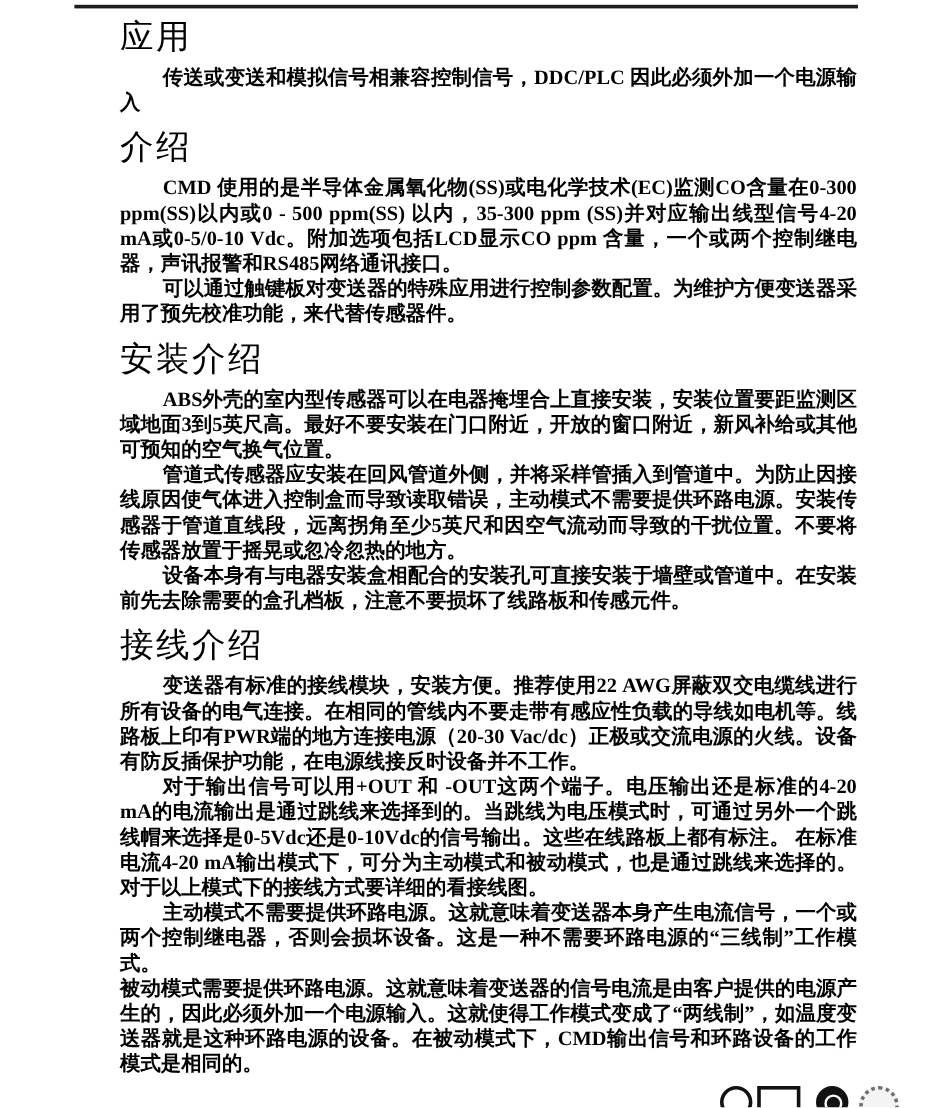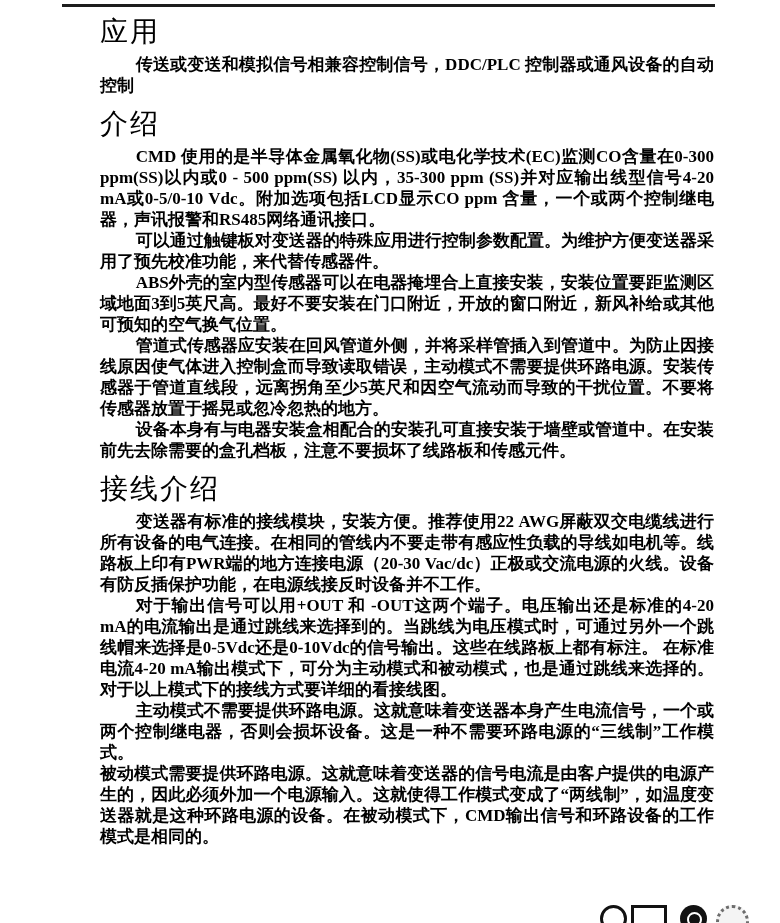--- a/index.html
+++ b/index.html
@@ -88,24 +88,25 @@
 </style>
 </head>
 <body>
 
 <div class="page">
   <div class="top-rule"></div>
 
   <div class="content">
 
   <h1 class="heading">应用</h1>
-      <p class="para indent">传送或变送和模拟信号相兼容控制信号，DDC/PLC 控制器或通风设备的自动控制</p>
+      <p class="para indent">传送或变送和模拟信号相兼容控制信号，DDC/PLC 因此必须外加一个电源输入</p>
       <h1 class="heading">介绍</h1>
       <p class="para indent">CMD 使用的是半导体金属氧化物(SS)或电化学技术(EC)监测CO含量在0-300 ppm(SS)以内或0 - 500 ppm(SS) 以内，35-300 ppm (SS)并对应输出线型信号4-20 mA或0-5/0-10 Vdc。附加选项包括LCD显示CO ppm 含量，一个或两个控制继电器，声讯报警和RS485网络通讯接口。</p>
       <p class="para indent">可以通过触键板对变送器的特殊应用进行控制参数配置。为维护方便变送器采用了预先校准功能，来代替传感器件。</p>
+      <h1 class="heading">安装介绍</h1>
       <p class="para indent">ABS外壳的室内型传感器可以在电器掩埋合上直接安装，安装位置要距监测区域地面3到5英尺高。最好不要安装在门口附近，开放的窗口附近，新风补给或其他可预知的空气换气位置。</p>
       <p class="para indent">管道式传感器应安装在回风管道外侧，并将采样管插入到管道中。为防止因接线原因使气体进入控制盒而导致读取错误，主动模式不需要提供环路电源。安装传感器于管道直线段，远离拐角至少5英尺和因空气流动而导致的干扰位置。不要将传感器放置于摇晃或忽冷忽热的地方。</p>
       <p class="para indent">设备本身有与电器安装盒相配合的安装孔可直接安装于墙壁或管道中。在安装前先去除需要的盒孔档板，注意不要损坏了线路板和传感元件。</p>
       <h1 class="heading">接线介绍</h1>
       <p class="para indent">变送器有标准的接线模块，安装方便。推荐使用22 AWG屏蔽双交电缆线进行所有设备的电气连接。在相同的管线内不要走带有感应性负载的导线如电机等。线路板上印有PWR端的地方连接电源（20-30 Vac/dc）正极或交流电源的火线。设备有防反插保护功能，在电源线接反时设备并不工作。</p>
       <p class="para indent">对于输出信号可以用+OUT 和 -OUT这两个端子。电压输出还是标准的4-20 mA的电流输出是通过跳线来选择到的。当跳线为电压模式时，可通过另外一个跳线帽来选择是0-5Vdc还是0-10Vdc的信号输出。这些在线路板上都有标注。 在标准电流4-20 mA输出模式下，可分为主动模式和被动模式，也是通过跳线来选择的。对于以上模式下的接线方式要详细的看接线图。</p>
       <p class="para indent">主动模式不需要提供环路电源。这就意味着变送器本身产生电流信号，一个或两个控制继电器，否则会损坏设备。这是一种不需要环路电源的“三线制”工作模式。</p>
       <p class="para">被动模式需要提供环路电源。这就意味着变送器的信号电流是由客户提供的电源产生的，因此必须外加一个电源输入。这就使得工作模式变成了“两线制”，如温度变送器就是这种环路电源的设备。在被动模式下，CMD输出信号和环路设备的工作模式是相同的。</p>
     </div>
 

